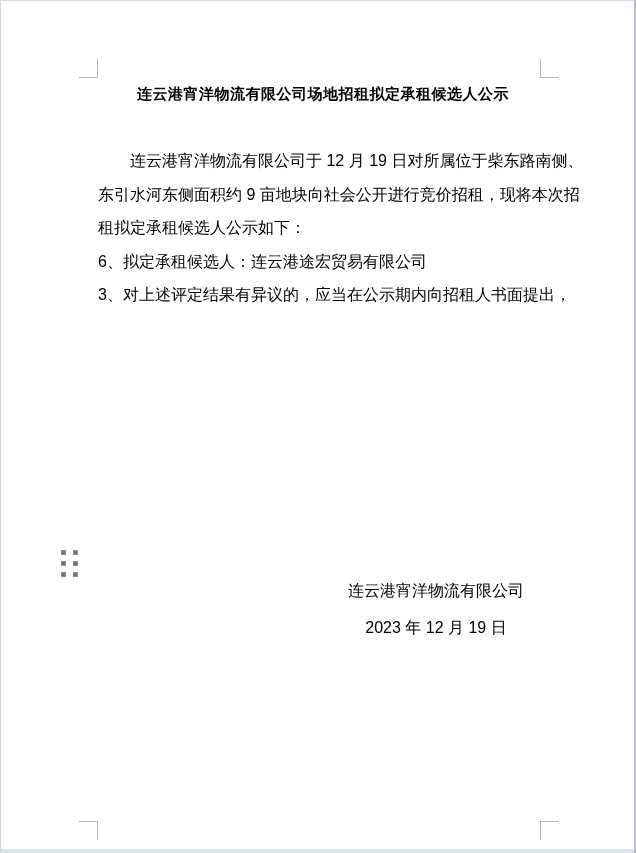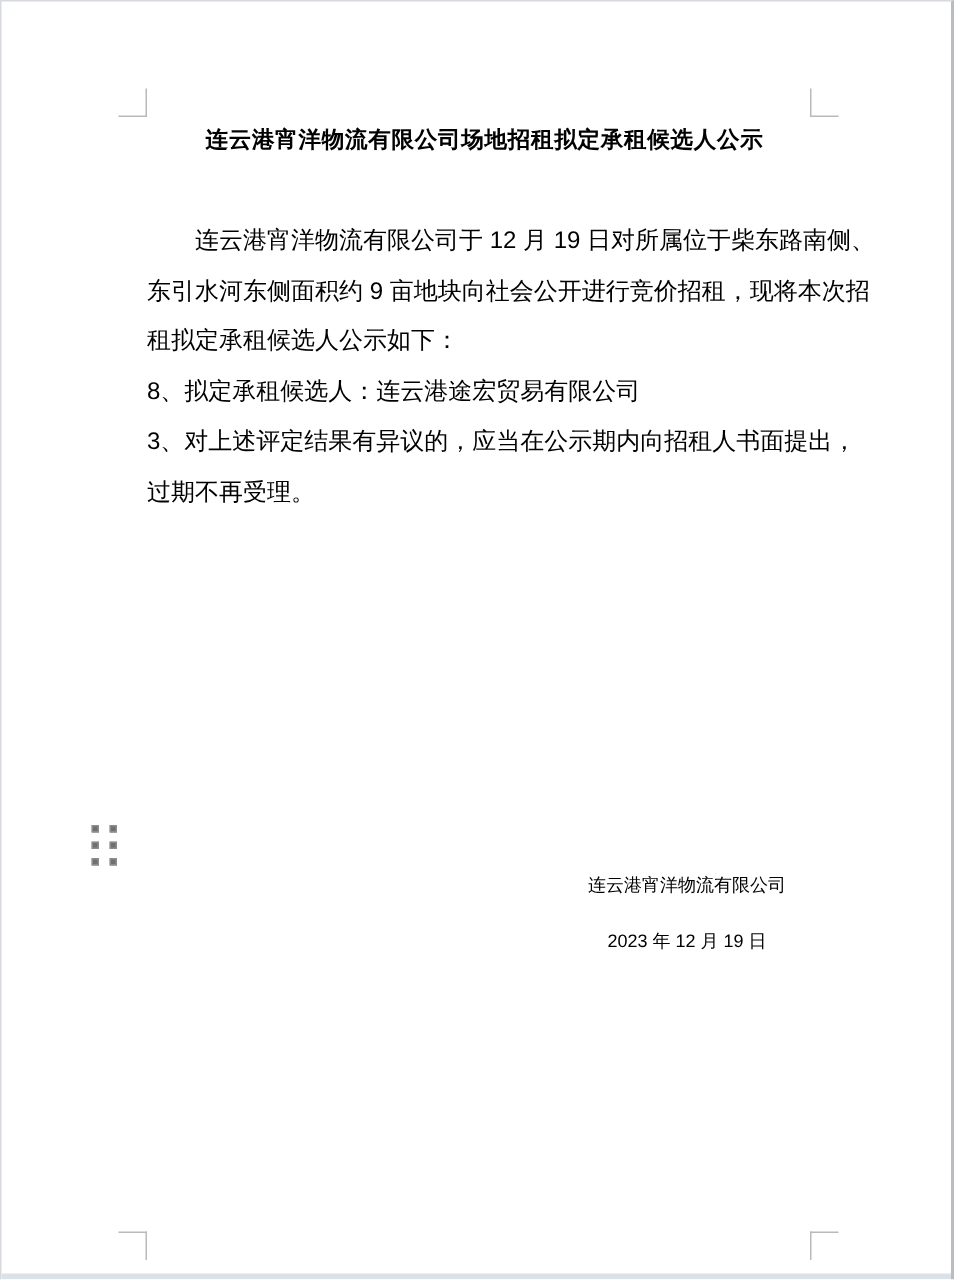--- a/index.html
+++ b/index.html
@@ -42,21 +42,21 @@
     font-size: 15px;
     letter-spacing: 0.5px;
   }
   .indent { padding-left: 32px; }
   .blank { height: 33.5px; }
 
   .signature-block {
     position: absolute;
     top: 571px; right: 110px;
     text-align: center;
-    font-size: 12px;
+    font-size: 16px;
     line-height: 37px;
   }
 
   .dots-handle {
     position: absolute;
     left: 60px; top: 549px;
     display: grid;
     grid-template-columns: repeat(2, 5px);
     grid-auto-rows: 5px;
     column-gap: 7px;
@@ -79,23 +79,22 @@
   <div class="crop crop-tr"></div>
   <div class="crop crop-bl"></div>
   <div class="crop crop-br"></div>
 
   <div class="doc">
     <div class="line title-line">连云港宵洋物流有限公司场地招租拟定承租候选人公示</div>
     <div class="line blank"></div>
     <div class="line indent">连云港宵洋物流有限公司于 12 月 19 日对所属位于柴东路南侧、</div>
     <div class="line">东引水河东侧面积约 9 亩地块向社会公开进行竞价招租，现将本次招</div>
     <div class="line">租拟定承租候选人公示如下：</div>
-    <div class="line">8、拟定承租候选人：连云港途宏贸易有限公司</div>
+    <div class="line">6、拟定承租候选人：连云港途宏贸易有限公司</div>
     <div class="line">3、对上述评定结果有异议的，应当在公示期内向招租人书面提出，</div>
-    <div class="line">过期不再受理。</div>
     <div class="line blank"></div>
   </div>
 
   <div class="dots-handle" title="">
     <i></i>
       <i></i>
     <i></i>
       <i></i>
     <i></i>
       <i></i>

